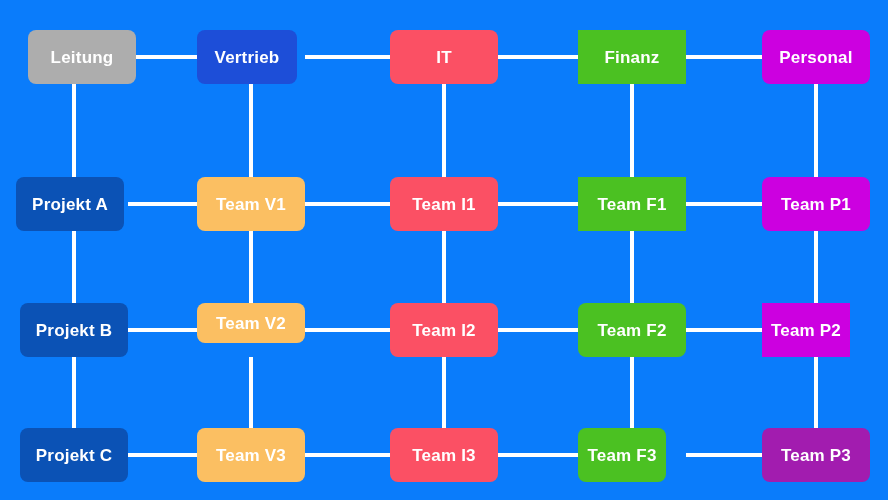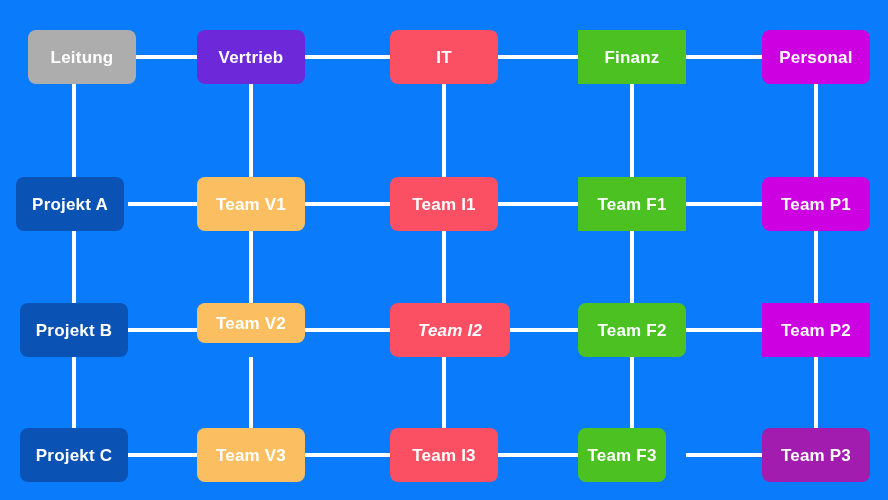--- a/index.html
+++ b/index.html
@@ -81,21 +81,21 @@
       <div class="edge v" style="left: 630px; top: 231px; height: 72px;"></div>
       <div class="edge v" style="left: 630px; top: 357px; height: 71px;"></div>
       <div class="edge v" style="left: 814px; top: 84px; height: 93px;"></div>
       <div class="edge v" style="left: 814px; top: 231px; height: 72px;"></div>
       <div class="edge v" style="left: 814px; top: 357px; height: 71px;"></div>
     </div>
   <div id="node-layer">
       <div class="node r-md" style="left: 28px; top: 30px; width: 108px; height: 54px; background: rgb(173, 173, 173); color: rgb(255, 255, 255);">
         <span class="lbl">Leitung</span>
       </div>
-      <div class="node r-md" style="left: 197px; top: 30px; width: 108px; height: 54px; background: #6d28d9; color: rgb(255, 255, 255);">
+      <div class="node r-md" style="left: 197px; top: 30px; width: 100px; height: 54px; background: #1d4ed8; color: rgb(255, 255, 255);">
         <span class="lbl">Vertrieb</span>
       </div>
       <div class="node r-md" style="left: 390px; top: 30px; width: 108px; height: 54px; background: rgb(251, 80, 100); color: rgb(255, 255, 255);">
         <span class="lbl">IT</span>
       </div>
       <div class="node r-sm" style="left: 578px; top: 30px; width: 108px; height: 54px; background: rgb(75, 193, 34); color: rgb(255, 255, 255);">
         <span class="lbl">Finanz</span>
       </div>
       <div class="node r-md" style="left: 762px; top: 30px; width: 108px; height: 54px; background: rgb(204, 0, 224); color: rgb(255, 255, 255);">
         <span class="lbl">Personal</span>
@@ -114,27 +114,27 @@
       </div>
       <div class="node r-md" style="left: 762px; top: 177px; width: 108px; height: 54px; background: rgb(204, 0, 224); color: rgb(255, 255, 255);">
         <span class="lbl">Team P1</span>
       </div>
       <div class="node r-md" style="left: 20px; top: 303px; width: 108px; height: 54px; background: rgb(11, 82, 181); color: rgb(255, 255, 255);">
         <span class="lbl">Projekt B</span>
       </div>
       <div class="node r-md" style="left: 197px; top: 303px; width: 108px; height: 40px; background: rgb(251, 191, 98); color: rgb(255, 255, 255);">
         <span class="lbl">Team V2</span>
       </div>
-      <div class="node r-md" style="left: 390px; top: 303px; width: 120px; height: 54px; background: rgb(251, 80, 100); color: rgb(255, 255, 255); font-style: italic;">
+      <div class="node r-md" style="left: 390px; top: 303px; width: 108px; height: 54px; background: rgb(251, 80, 100); color: rgb(255, 255, 255);">
         <span class="lbl">Team I2</span>
       </div>
       <div class="node r-md" style="left: 578px; top: 303px; width: 108px; height: 54px; background: rgb(75, 193, 34); color: rgb(255, 255, 255);">
         <span class="lbl">Team F2</span>
       </div>
-      <div class="node r-sm" style="left: 762px; top: 303px; width: 108px; height: 54px; background: rgb(204, 0, 224); color: rgb(255, 255, 255);">
+      <div class="node r-sm" style="left: 762px; top: 303px; width: 88px; height: 54px; background: rgb(204, 0, 224); color: rgb(255, 255, 255);">
         <span class="lbl">Team P2</span>
       </div>
       <div class="node r-md" style="left: 20px; top: 428px; width: 108px; height: 54px; background: rgb(11, 82, 181); color: rgb(255, 255, 255);">
         <span class="lbl">Projekt C</span>
       </div>
       <div class="node r-md" style="left: 197px; top: 428px; width: 108px; height: 54px; background: rgb(251, 191, 98); color: rgb(255, 255, 255);">
         <span class="lbl">Team V3</span>
       </div>
       <div class="node r-md" style="left: 390px; top: 428px; width: 108px; height: 54px; background: rgb(251, 80, 100); color: rgb(255, 255, 255);">
         <span class="lbl">Team I3</span>

